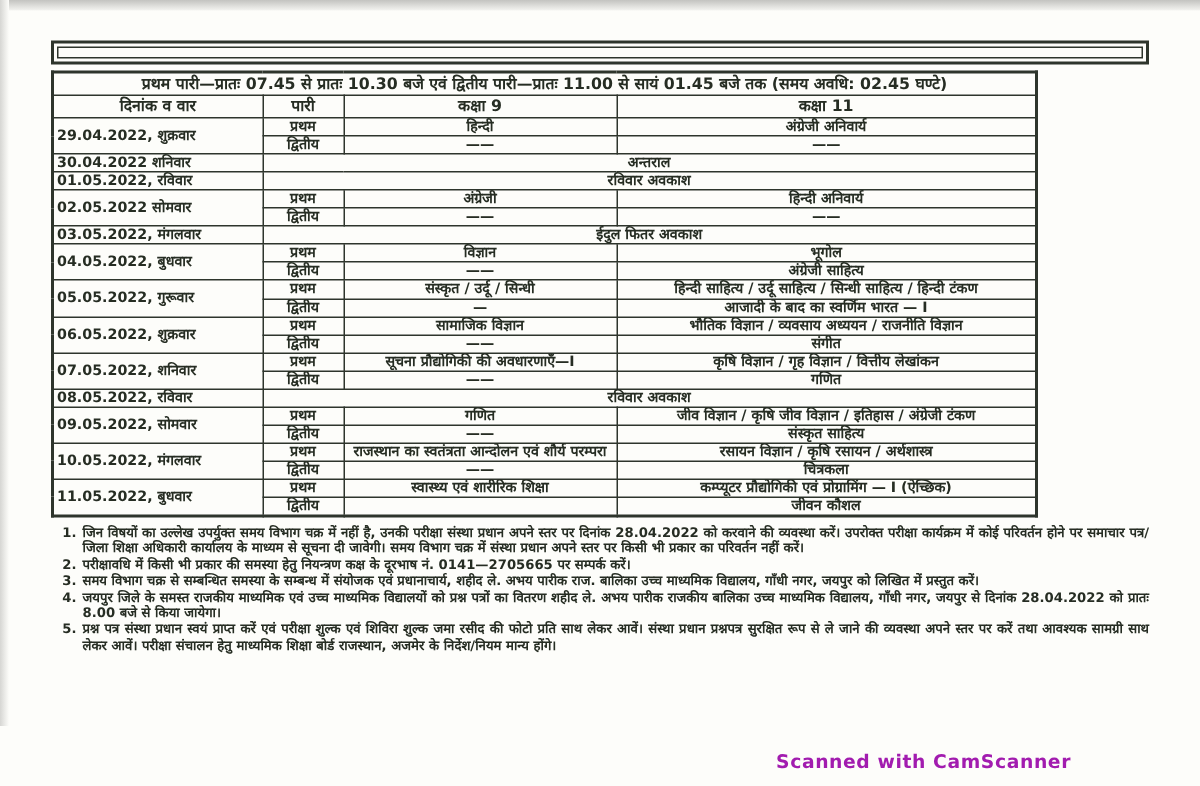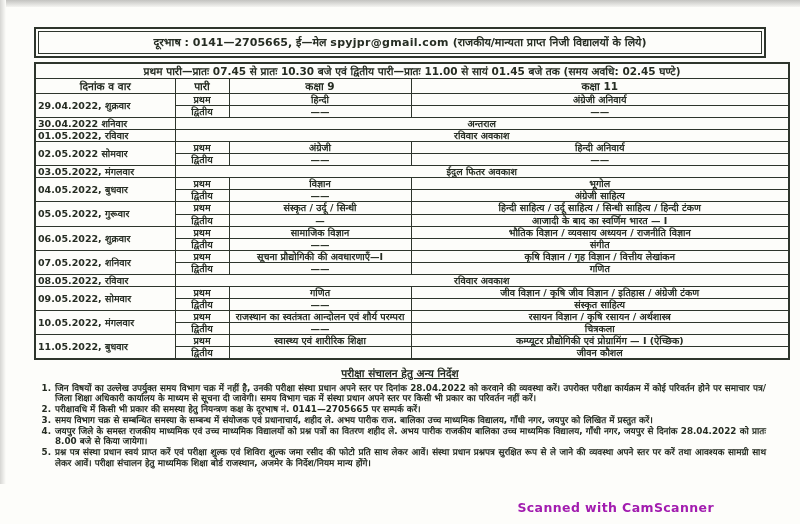--- a/index.html
+++ b/index.html
@@ -18,21 +18,21 @@
   
   .header-box{border:2.5px solid #2e352c;padding:2px;background:#fdfdfa;}
   .header-inner{border:1px solid #2e352c;text-align:center;padding:2px 6px 4px;}
   .h-title{font-size:15px;font-weight:bold;letter-spacing:.4px;}
   .h-centre{font-size:12px;font-weight:bold;margin-top:1px;}
   .h-contact{font-size:11px;font-weight:bold;}
   .h-contact .email{letter-spacing:.3px;}
   .h-sub{font-size:12.5px;font-weight:bold;margin-top:1px;letter-spacing:.5px;}
 
   
-  table.exam{border-collapse:collapse;width:756px;margin-top:4px;
+  table.exam{border-collapse:collapse;width:658px;margin-top:4px;
     border:2.5px solid #2e352c;table-layout:fixed;background:#fdfdfa;}
   table.exam td,table.exam th{border:1px solid #2e352c;font-size:9.5px;
     font-weight:bold;padding:0 2px;line-height:1.16;vertical-align:middle;}
   tr.band td{font-size:10.5px;text-align:center;padding:1px 0;}
   table.exam th{font-size:10.5px;text-align:center;padding:1px 0;}
   td.date-cell{text-align:left;padding-left:7px;}
   td.shift-cell,td.c9,td.c11,td.span-cell{text-align:center;}
   td.span-cell{padding:1px 0;}
 
   
@@ -49,25 +49,20 @@
 </head>
 <body>
 
 <div class="scan-edge"></div>
 <div class="scan-edge-left"></div>
 
 <div class="doc">
 
   <div class="header-box">
     <div class="header-inner">
-      <div class="h-contact">
-        <span>दूरभाष : 0141—2705665, ई—मेल</span>
-        <span class="email">spyjpr@gmail.com</span>
-        <span>(राजकीय/मान्यता प्राप्त निजी विद्यालयों के लिये)</span>
-      </div>
     </div>
   </div>
 
   <table class="exam">
     <colgroup>
       <col style="width:140px">
         <col style="width:54px">
         <col style="width:182px">
         <col>
     </colgroup>
@@ -194,21 +189,20 @@
         </tr>
         <tr>
           <td class="shift-cell">द्वितीय</td>
           <td class="c9"></td>
           <td class="c11">जीवन कौशल</td>
         </tr>
       </tbody>
   </table>
 
   <div class="notes">
-    <div class="notes-title">परीक्षा संचालन हेतु अन्य निर्देश</div>
     <div>
         <div class="note">
           <span class="num">1.</span>
           <span class="txt">जिन विषयों का उल्लेख उपर्युक्त समय विभाग चक्र में नहीं है, उनकी परीक्षा संस्था प्रधान अपने स्तर पर दिनांक 28.04.2022 को करवाने की व्यवस्था करें। उपरोक्त परीक्षा कार्यक्रम में कोई परिवर्तन होने पर समाचार पत्र/जिला शिक्षा अधिकारी कार्यालय के माध्यम से सूचना दी जावेगी। समय विभाग चक्र में संस्था प्रधान अपने स्तर पर किसी भी प्रकार का परिवर्तन नहीं करें।</span>
         </div>
         <div class="note">
           <span class="num">2.</span>
           <span class="txt">परीक्षावधि में किसी भी प्रकार की समस्या हेतु नियन्त्रण कक्ष के दूरभाष नं. 0141—2705665 पर सम्पर्क करें।</span>
         </div>
         <div class="note">

